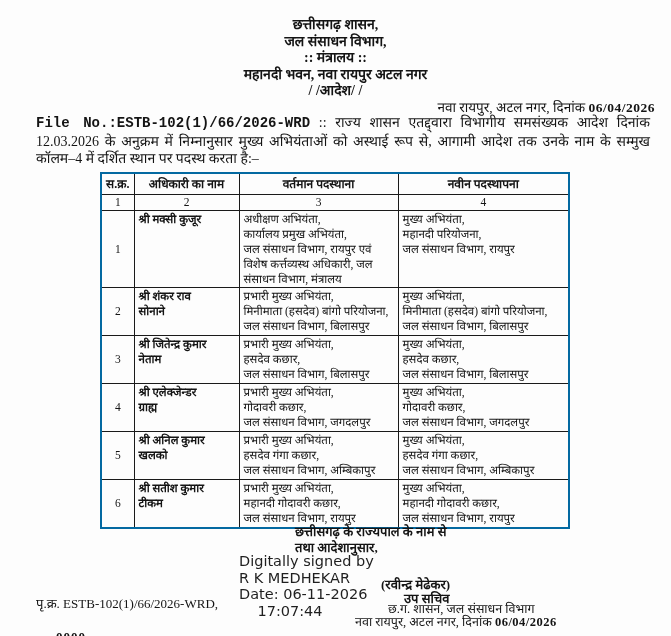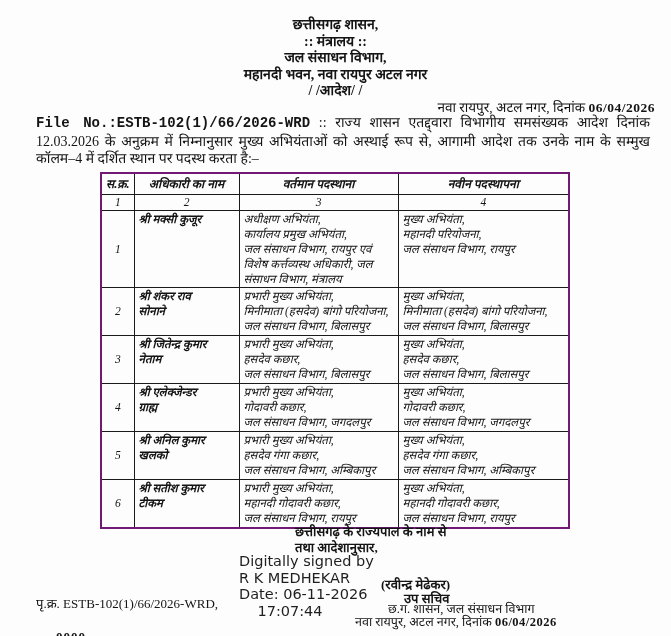--- a/index.html
+++ b/index.html
@@ -22,22 +22,22 @@
   
   .para {
     position:absolute; top:114px; left:36px; width:614px;
     font-size:14px; line-height:17.5px; text-align:justify;
   }
   .file-no { font-weight:bold;font-family:Liberation Mono, monospace; }
   
   table.order-table {
     position:absolute; top:172px; left:100px; width:468px;
     border-collapse:collapse; table-layout:fixed;
-    border:2px solid #701a75;
-    font-size:11.5px; line-height:15px;font-style:italic;
+    border:2px solid #0369a1;
+    font-size:11.5px; line-height:15px;
   }
   .order-table td, .order-table th { border:1px solid #1a1a1a; padding:0 3px; overflow:hidden; }
   .order-table th { font-size:12px; font-weight:bold; height:18px; padding:1px 2px; }
   .num-row td { height:15px; text-align:center; font-size:11.5px; padding:0; }
   .body-row td { vertical-align:top; padding:1px 4px 0 4px; }
   .body-row td.sno { vertical-align:middle; text-align:center; padding:0; }
   .body-row td.name { font-weight:bold; white-space:pre-line; }
   .body-row td.post { white-space:pre-line; }
   .row-1 td { height:74px; }
   .row-n td { height:46px; }
@@ -58,22 +58,22 @@
   .bottom-ref{ position:absolute; top:594px; left:36px;  font-size:13px; white-space:nowrap; }
   .cutoff    { position:absolute; top:629px; left:56px;  font-size:13px; font-weight:bold; letter-spacing:1px; }
 </style>
 </head>
 <body>
 
 <div class="page">
 
   <div class="doc-header">
     <div>छत्तीसगढ़ शासन,</div>
+    <div>जल संसाधन विभाग,</div>
     <div>:: मंत्रालय ::</div>
-    <div>जल संसाधन विभाग,</div>
     <div>महानदी भवन, नवा रायपुर अटल नगर</div>
     <div>/ /आदेश/ /</div>
   </div>
 
   <div class="dateline"><span>नवा रायपुर, अटल नगर, दिनांक </span><b>06/04/2026</b></div>
 
   <div class="para"><span class="file-no">File No.:ESTB-102(1)/66/2026-WRD</span><span> :: राज्य शासन एतद्द्वारा विभागीय समसंख्यक आदेश दिनांक 12.03.2026 के अनुक्रम में निम्नानुसार मुख्य अभियंताओं को अस्थाई रूप से, आगामी आदेश तक उनके नाम के सम्मुख कॉलम–4 में दर्शित स्थान पर पदस्थ करता है:–</span></div>
 
   <table class="order-table">
     <colgroup>

